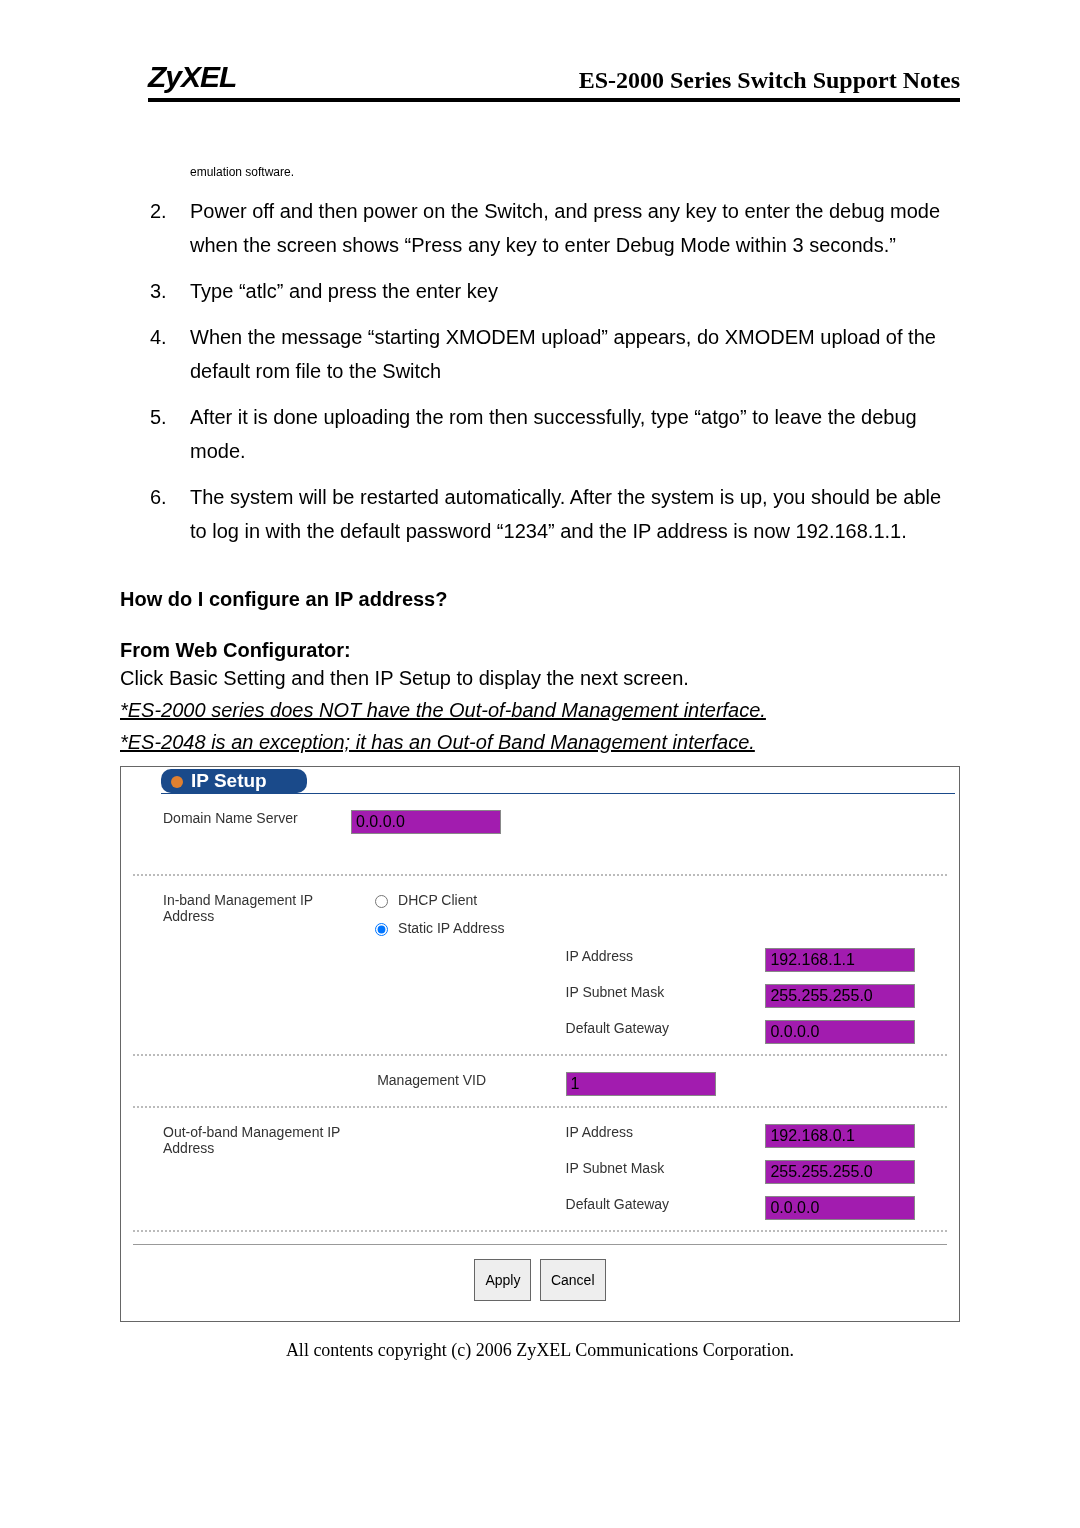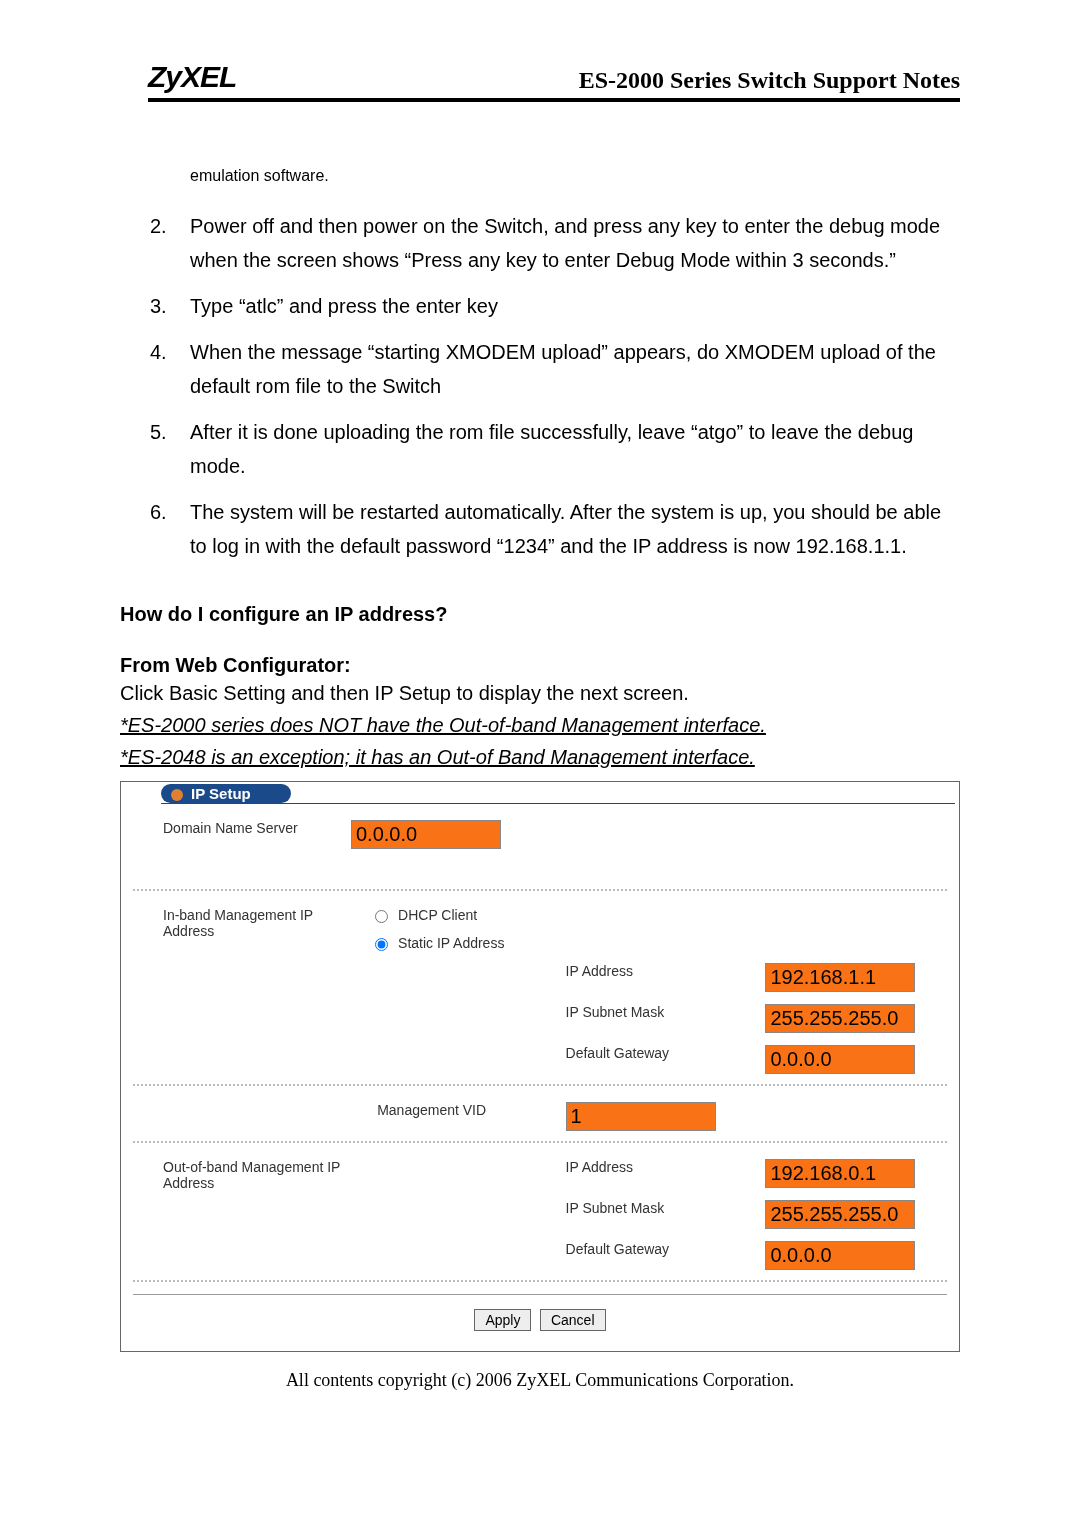--- a/index.html
+++ b/index.html
@@ -50,23 +50,23 @@
     }
     .ol-num {
       width: 40px;
       flex-shrink: 0;
     }
     .ol-text {
       flex: 1;
     }
     .indent-text {
       padding-left: 70px;
-      font-size: 16px;
+      font-size: 12px;
       line-height: 1.7;
-      margin-bottom: 20px;
+      margin-bottom: 12px;
     }
     .section-heading {
       font-size: 20px;
       font-weight: bold;
       margin-top: 40px;
       margin-bottom: 28px;
     }
     .sub-heading {
       font-size: 20px;
       font-weight: bold;
@@ -90,21 +90,21 @@
     }
     .panel-header-row {
       padding: 2px 0 0 40px;
     }
     .panel-title-badge {
       display: inline-block;
       background: #1a4a8a;
       color: #fff;
       font-family: Verdana, sans-serif;
       font-weight: bold;
-      font-size: 15px;
+      font-size: 19px;
       padding: 1px 40px 1px 10px;
       border-radius: 10px;
       position: relative;
     }
     .panel-title-badge::before {
       content: "";
       display: inline-block;
       width: 12px;
       height: 12px;
       border-radius: 50%;
@@ -140,25 +140,25 @@
     }
     .field-label-col {
       width: 190px;
       padding-left: 20px !important;
     }
     .input-col {
       width: 170px;
     }
     .text-input {
       font-family: Verdana, Arial, sans-serif;
-      font-size: 20px;
+      font-size: 16px;
       padding: 2px 4px;
       border: 1px solid #888;
       width: 150px;
-      background: #f97316;
+      background: #a21caf;
     }
     .radio {
       margin-right: 6px;
       vertical-align: middle;
     }
     .dotted-sep {
       border: none;
       border-top: 2px dotted #bbb;
       margin: 4px 12px;
     }
@@ -166,21 +166,21 @@
       border: none;
       border-top: 1px solid #999;
       margin: 12px 12px 14px 12px;
     }
     .btn-row {
       text-align: center;
     }
     .btn {
       font-family: Verdana, Arial, sans-serif;
       font-size: 14px;
-      padding: 2px 10px;
+      padding: 12px 10px;
       border: 1px solid #666;
       background: #eee;
       cursor: pointer;
       margin: 0 2px;
     }
     .page-number {
       text-align: right;
       font-family: "Times New Roman", serif;
       font-size: 18px;
       margin-top: 40px;
@@ -213,21 +213,21 @@
     <li class="ol-item">
       <span class="ol-num">3.</span>
       <span class="ol-text">Type “atlc” and press the enter key</span>
     </li>
     <li class="ol-item">
       <span class="ol-num">4.</span>
       <span class="ol-text">When the message “starting XMODEM upload” appears, do XMODEM upload of the default rom file to the Switch</span>
     </li>
     <li class="ol-item">
       <span class="ol-num">5.</span>
-      <span class="ol-text">After it is done uploading the rom file successfully, leave “atgo” to leave the debug mode.</span>
+      <span class="ol-text">After it is done uploading the rom then successfully, type “atgo” to leave the debug mode.</span>
     </li>
     <li class="ol-item">
       <span class="ol-num">6.</span>
       <span class="ol-text">The system will be restarted automatically. After the system is up, you should be able to log in with the default password “1234” and the IP address is now 192.168.1.1.</span>
     </li>
   </ol>
 
   <div class="section-heading">How do I configure an IP address?</div>
 
   <div class="sub-heading">From Web Configurator:</div>

